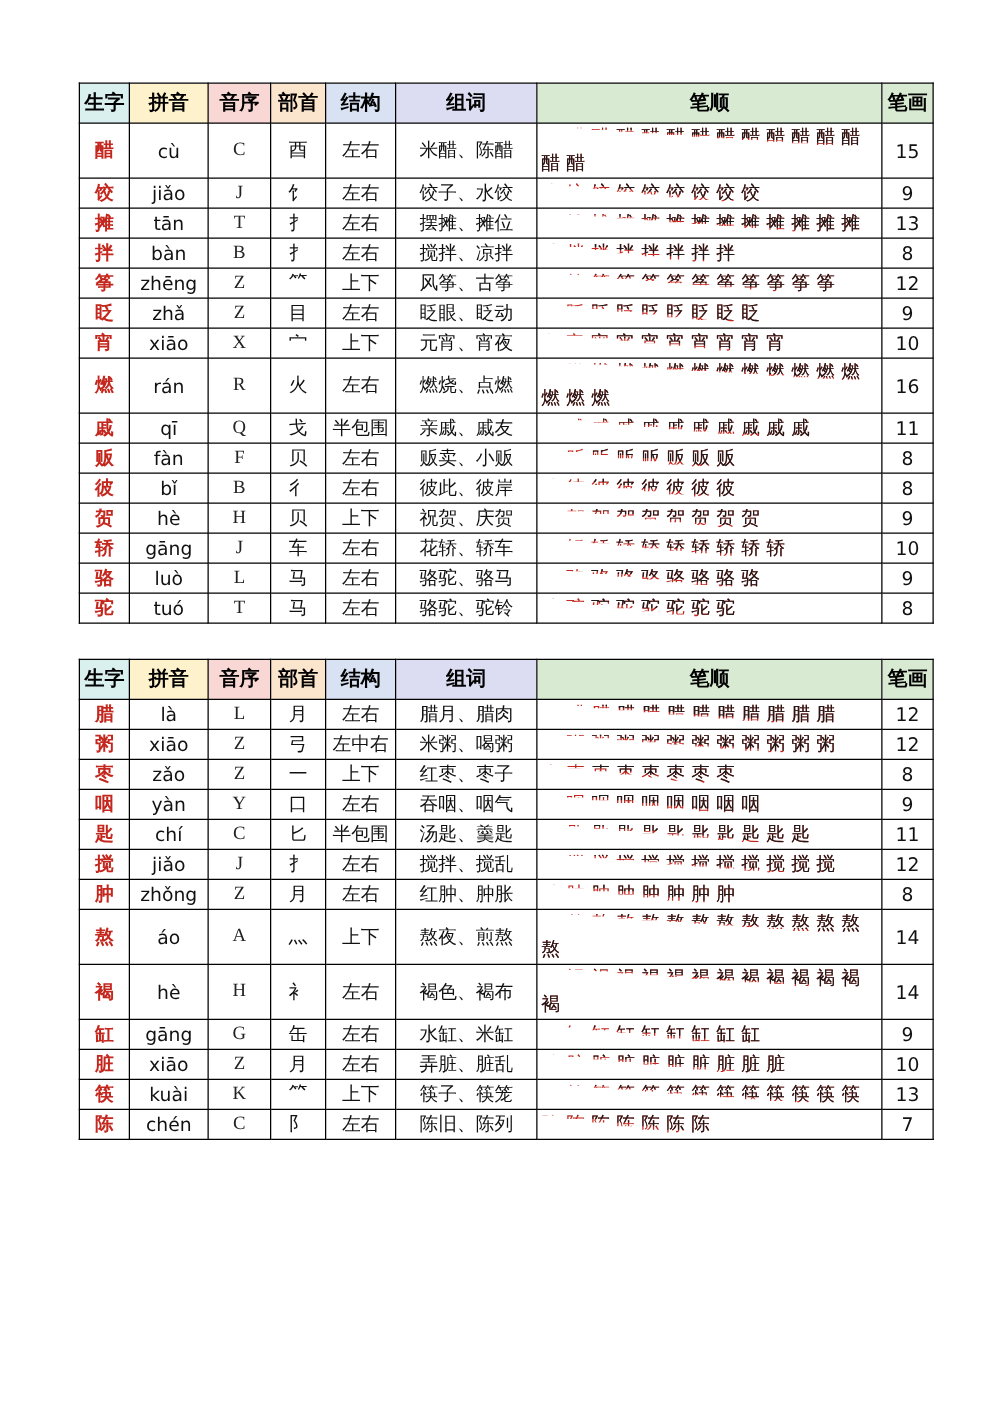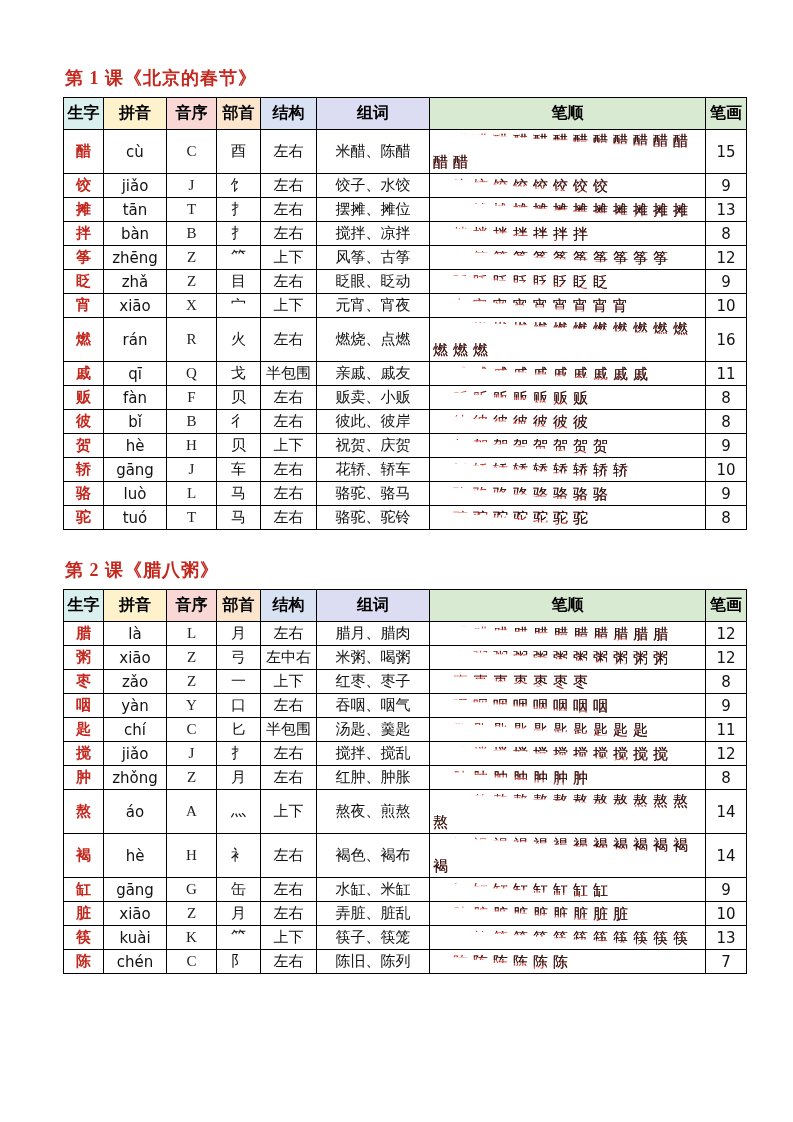--- a/index.html
+++ b/index.html
@@ -62,21 +62,20 @@
     text-align:center;font-size:17px;letter-spacing:8px;color:#000;
     font-family:"Liberation Sans",sans-serif;
   }
 </style>
 </head>
 <body>
 
 <div class="page">
   <div>
       <section class="lesson">
-        <h2 class="lesson-heading">第 1 课《北京的春节》</h2>
         <table class="vocab">
           <colgroup>
             <col style="width: 40px;">
             <col style="width: 63px;">
             <col style="width: 50px;">
             <col style="width: 44px;">
             <col style="width: 56px;">
             <col style="width: 113px;">
             <col style="width: 276px;">
             <col style="width: 41px;">
@@ -906,21 +905,20 @@
                     <span class="b" style="clip-path: inset(0px 0px 12.5%);">驼</span>
                   </span>
                 </div>
               </td>
               <td class="col-strokes">8</td>
             </tr>
           </tbody>
         </table>
       </section>
       <section class="lesson">
-        <h2 class="lesson-heading">第 2 课《腊八粥》</h2>
         <table class="vocab">
           <colgroup>
             <col style="width: 40px;">
             <col style="width: 63px;">
             <col style="width: 50px;">
             <col style="width: 44px;">
             <col style="width: 56px;">
             <col style="width: 113px;">
             <col style="width: 276px;">
             <col style="width: 41px;">

